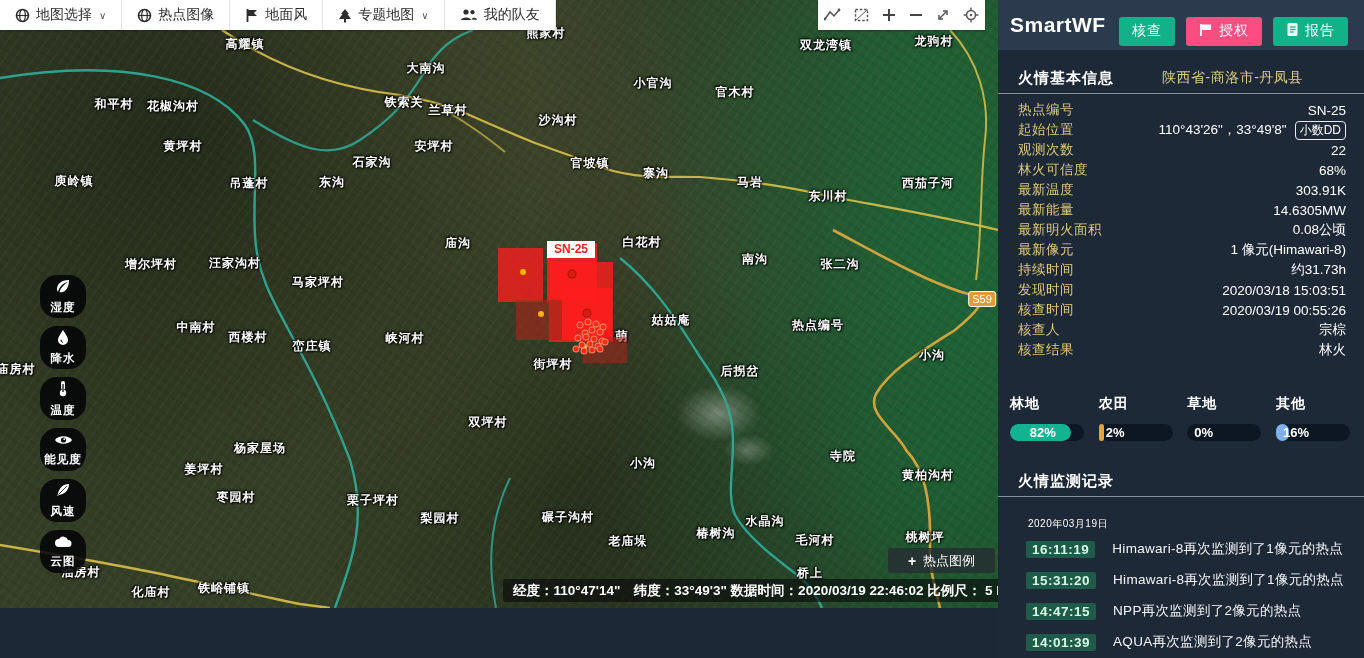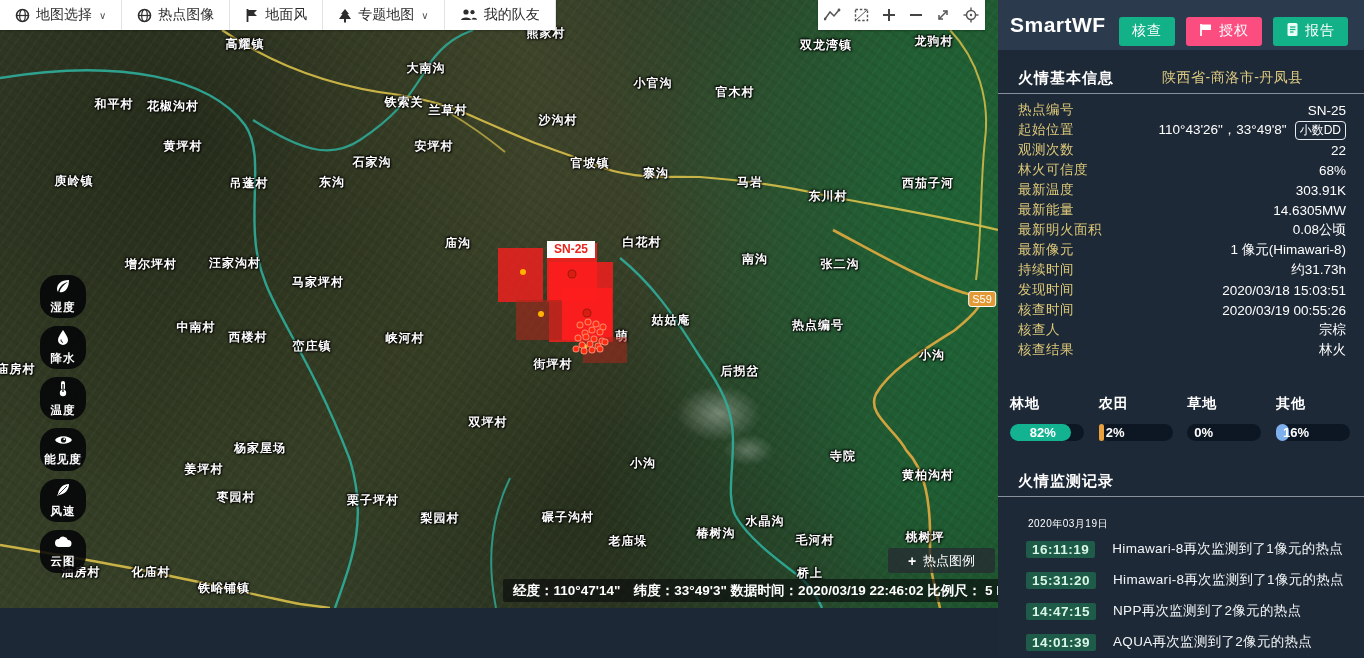--- a/index.html
+++ b/index.html
@@ -179,21 +179,21 @@
         <span class="map-label" style="left: 740px; top: 371px;">后拐岔</span>
         <span class="map-label" style="left: 553px; top: 364px;">街坪村</span>
         <span class="map-label" style="left: 488px; top: 422px;">双坪村</span>
         <span class="map-label" style="left: 260px; top: 448px;">杨家屋场</span>
         <span class="map-label" style="left: 64px; top: 460px;">大庄村</span>
         <span class="map-label" style="left: 204px; top: 469px;">姜坪村</span>
         <span class="map-label" style="left: 236px; top: 497px;">枣园村</span>
         <span class="map-label" style="left: 373px; top: 500px;">栗子坪村</span>
         <span class="map-label" style="left: 440px; top: 518px;">梨园村</span>
         <span class="map-label" style="left: 81px; top: 572px;">油房村</span>
-        <span class="map-label" style="left: 151px; top: 572px;">化庙村</span>
+        <span class="map-label" style="left: 151px; top: 592px;">化庙村</span>
         <span class="map-label" style="left: 224px; top: 588px;">铁峪铺镇</span>
         <span class="map-label" style="left: 643px; top: 463px;">小沟</span>
         <span class="map-label" style="left: 568px; top: 517px;">碾子沟村</span>
         <span class="map-label" style="left: 716px; top: 533px;">椿树沟</span>
         <span class="map-label" style="left: 765px; top: 521px;">水晶沟</span>
         <span class="map-label" style="left: 628px; top: 520px; margin-top: 21px;">老庙垛</span>
         <span class="map-label" style="left: 815px; top: 540px;">毛河村</span>
         <span class="map-label" style="left: 782px; top: 573px; margin-left: 28px;">桥上</span>
         <span class="map-label" style="left: 843px; top: 456px;">寺院</span>
         <span class="map-label" style="left: 928px; top: 449px; margin-top: 26px;">黄柏沟村</span>

